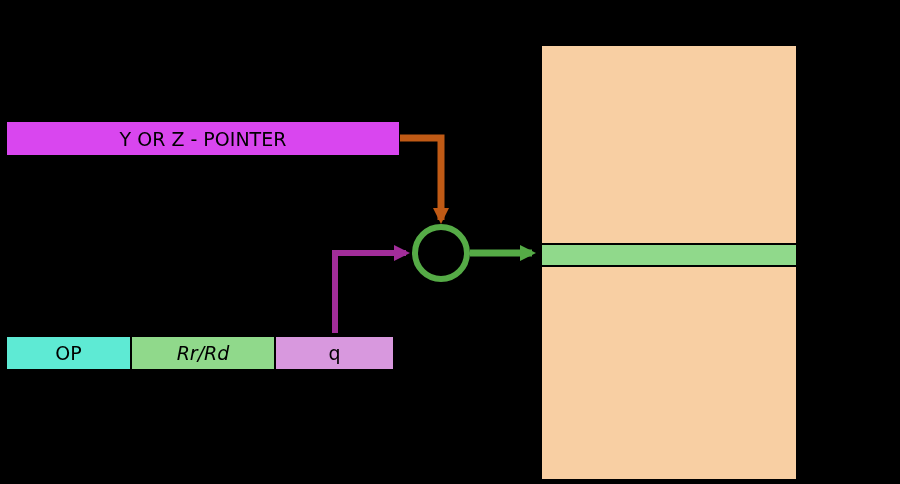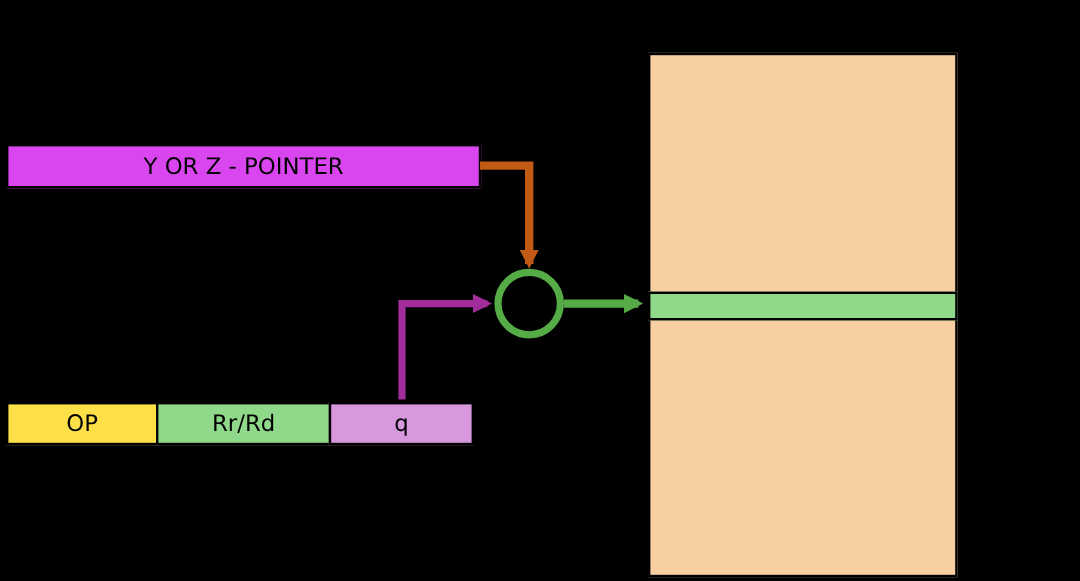--- a/index.html
+++ b/index.html
@@ -38,21 +38,21 @@
     height: 36px;
     display: flex;
   }
   .field {
     position: relative;
     height: 36px;
     border: 2px solid #000;
   }
   .field + .field { margin-left: -2px; }
   .field-op { width: 127px; }
-  .field-rr { width: 146px; }
+  .field-rr { width: 146px; font-style: italic; }
   .field-q  { width: 121px; }
   .memory {
     position: absolute;
     left: 540px;
     top: 44px;
     width: 258px;
     height: 437px;
     box-sizing: border-box;
     border: 2px solid #000;
   }
@@ -77,21 +77,21 @@
 </head>
 <body>
 
 <div class="canvas" style="background-color: rgb(0, 0, 0);">
 
   <div class="box pointer-box" style="background-color: #d946ef;">
     <span>Y OR Z - POINTER</span>
   </div>
 
   <div class="instruction-row">
-    <div class="box field field-op" style="background-color: #fde047;">
+    <div class="box field field-op" style="background-color: #5eead4;">
       <span>OP</span>
     </div>
     <div class="box field field-rr" style="background-color: rgb(144, 217, 139);">
       <span>Rr/Rd</span>
     </div>
     <div class="box field field-q" style="background-color: rgb(216, 152, 222);">
       <span>q</span>
     </div>
   </div>
 

